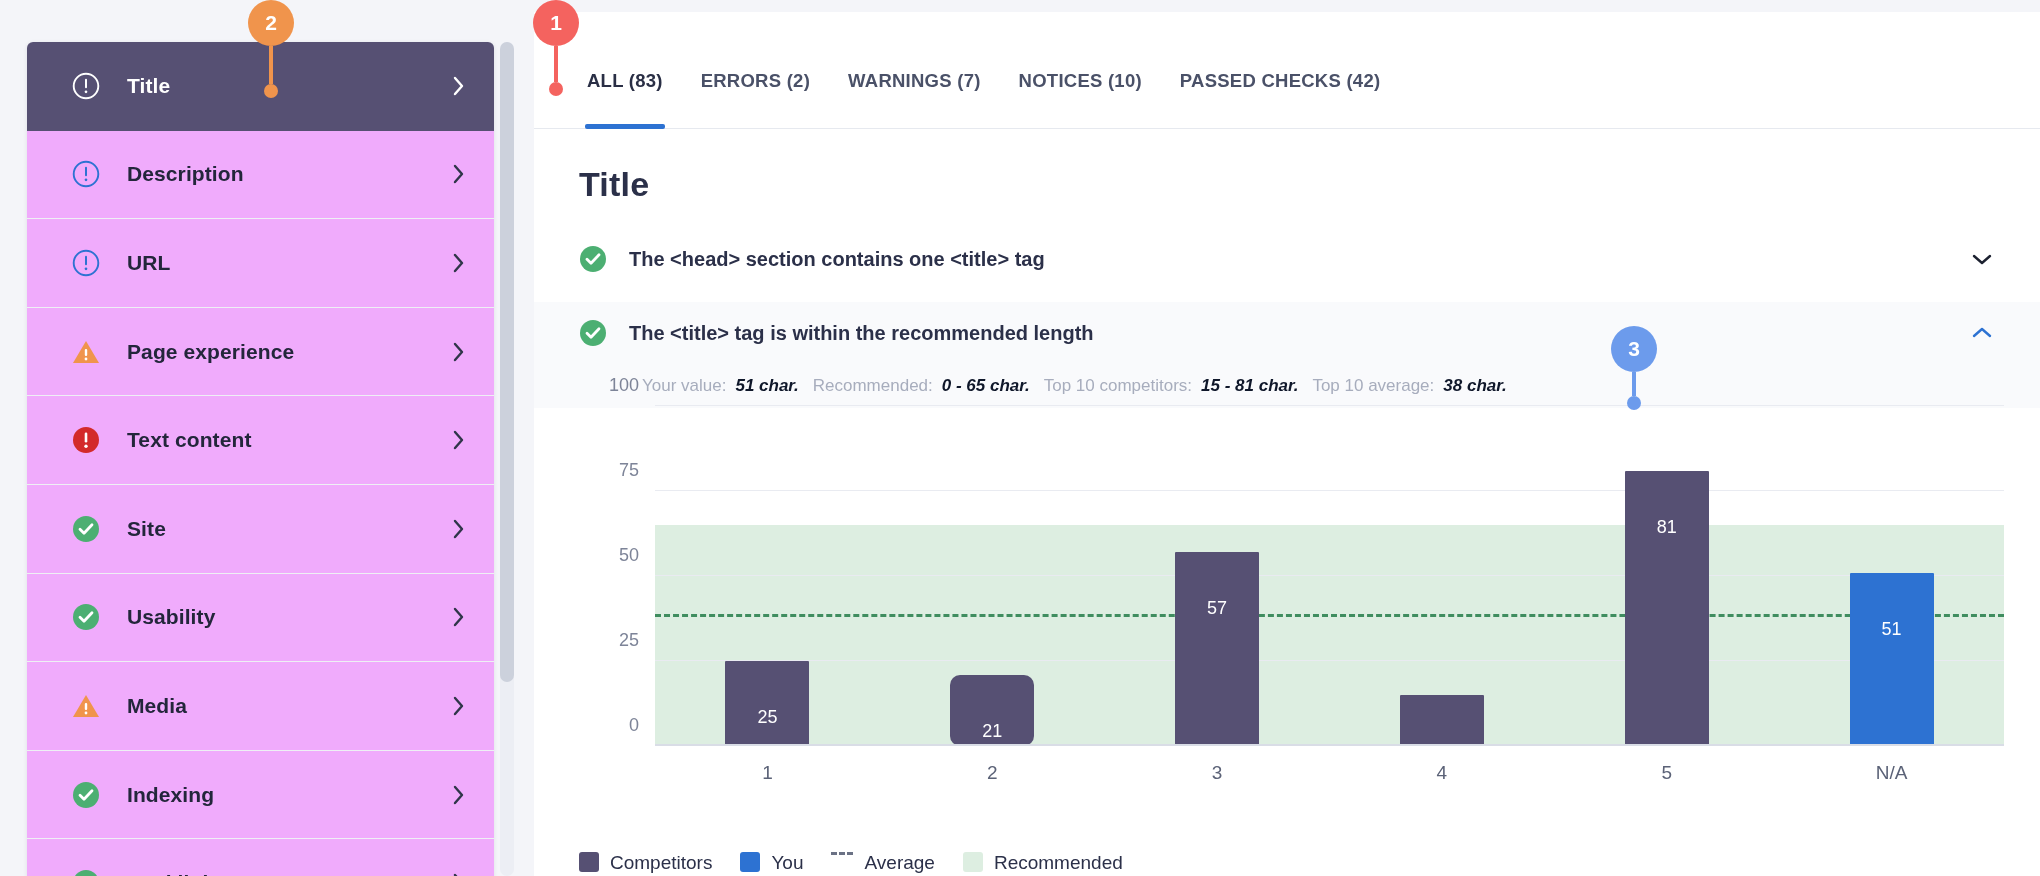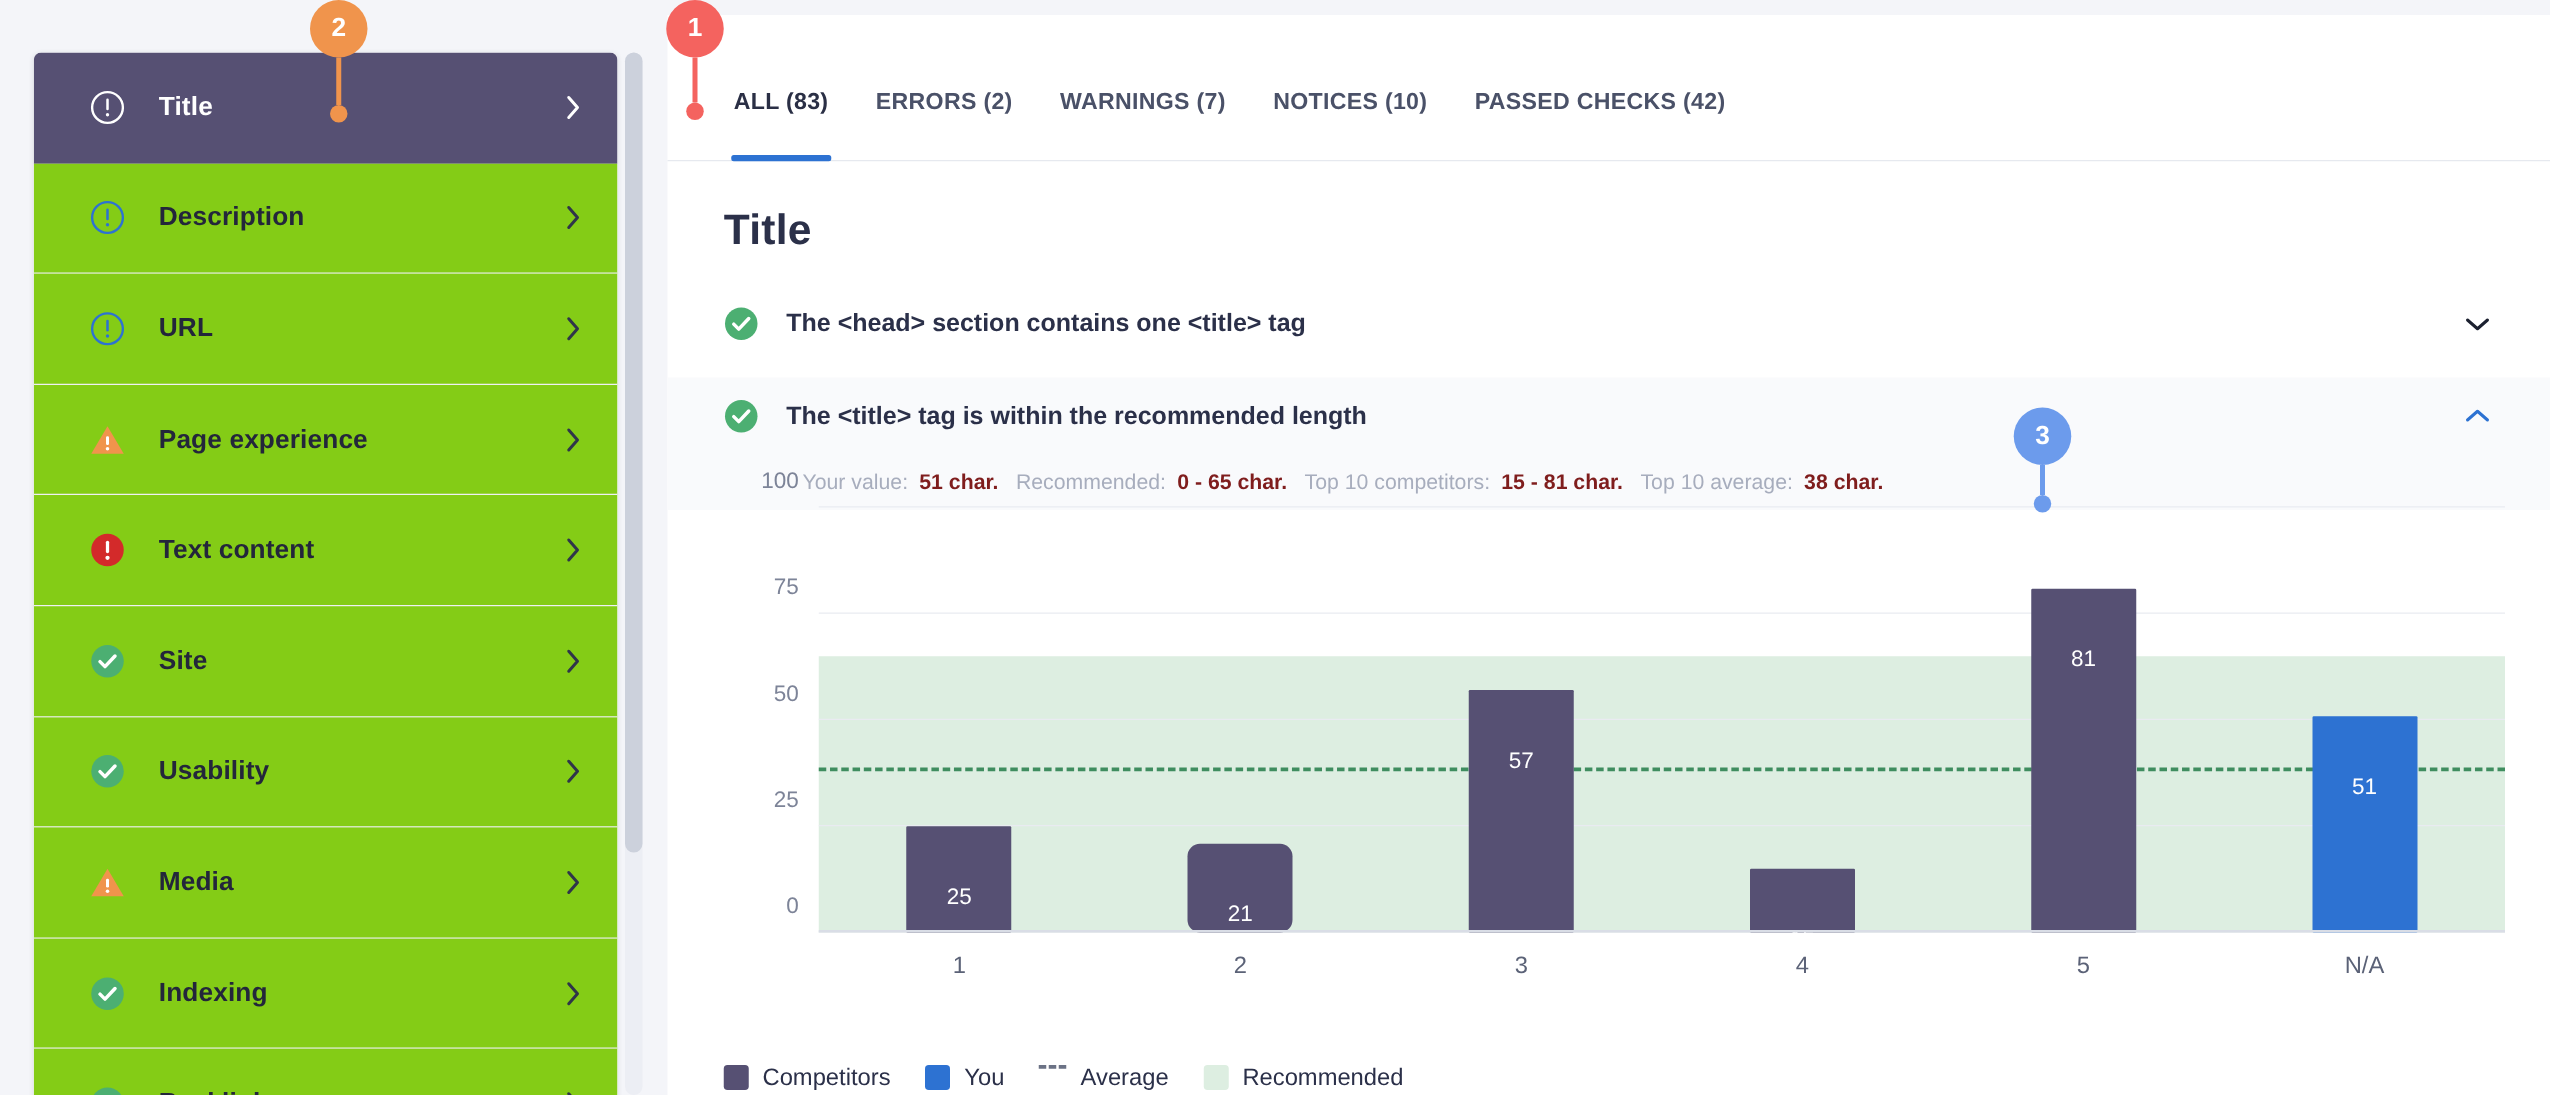--- a/index.html
+++ b/index.html
@@ -22,21 +22,21 @@
     overflow: hidden;
   }
   .sb-item {
     position: relative;
     height: 88.6px;
     display: flex;
     align-items: center;
     padding: 0 28px 0 44px;
     border-bottom: 1px solid #eef0f4;
     cursor: pointer;
-    background: #84cc16;
+    background: #f0abfc;
   }
   .sb-item.active {
     background: #565073;
     border-bottom: none;
   }
   .sb-icon {
     width: 30px; height: 30px;
     flex: 0 0 30px;
     display: flex; align-items: center; justify-content: center;
     margin-right: 26px;
@@ -152,21 +152,21 @@
     padding: 0 45px 0 108px;
     font-size: 17px;
     color: #a7adbd;
     background: #f9fafc;
     height: 44px;
     display: flex;
     align-items: center;
     gap: 5px;
     white-space: nowrap;
   }
-  #meta-line b { color: #7f1d1d; font-weight: bold; margin-right: 9px; }
+  #meta-line b { color: #0f172a; font-weight: bold; margin-right: 9px; font-style: italic; }
   #meta-line span.lbl { margin-right: 4px; }
 
   
   #chart-card {
     position: absolute;
     left: 45px; top: 380px;
     width: 1425px; height: 400px;
   }
   #chart-area {
     position: absolute;

